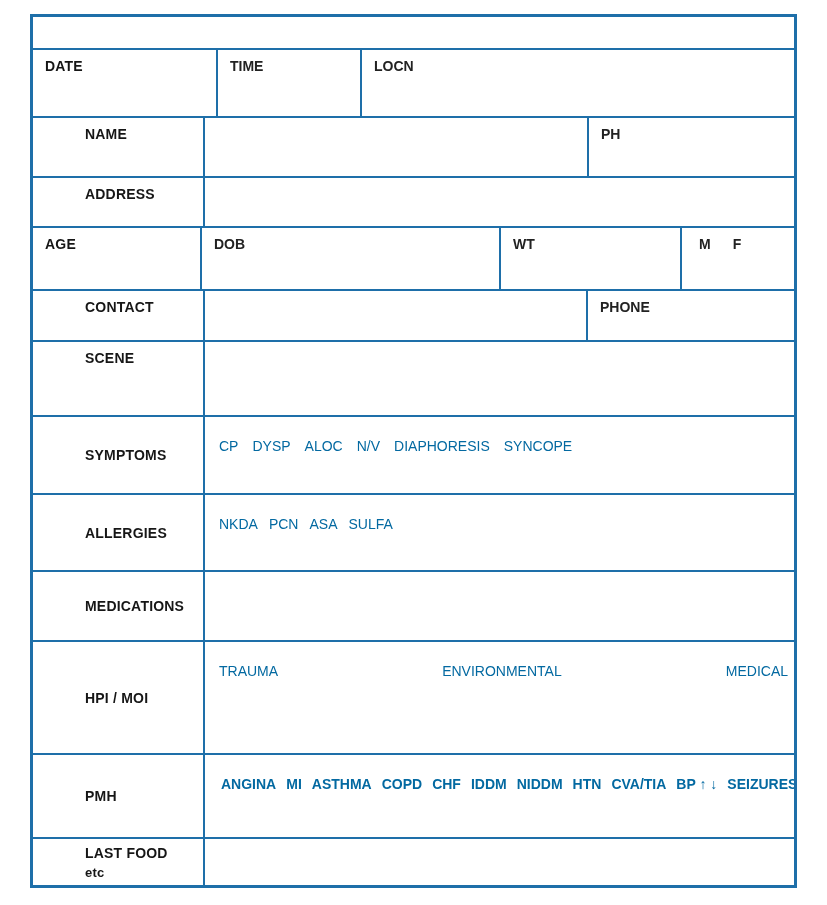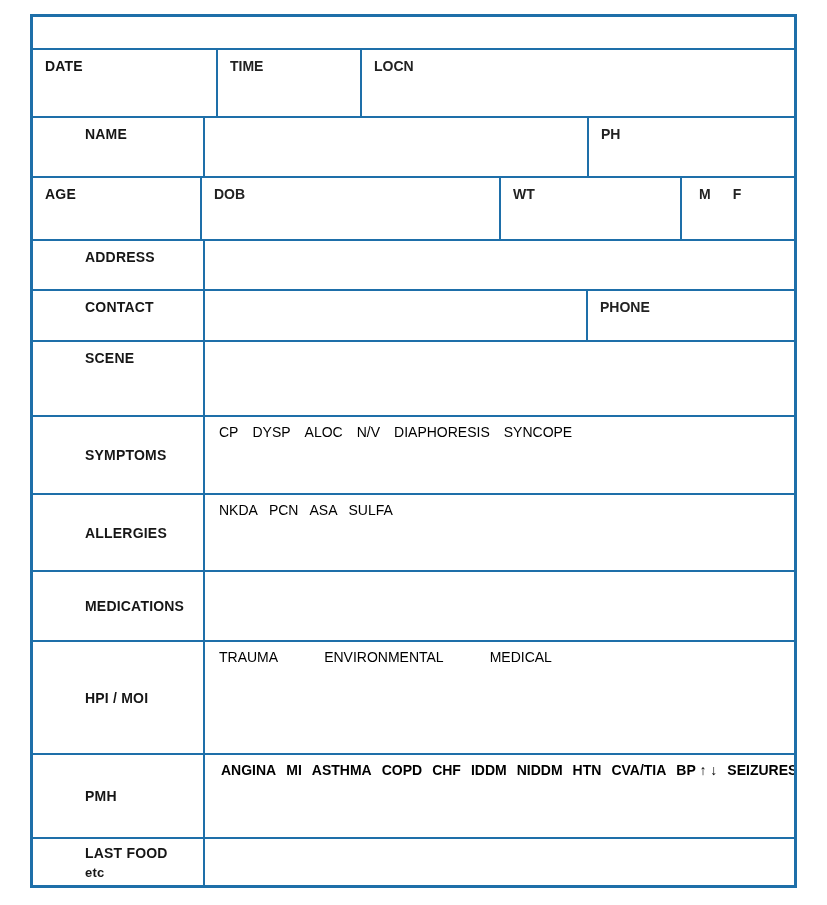--- a/index.html
+++ b/index.html
@@ -29,24 +29,24 @@
     padding:8px 6px 0 12px;
     font-size:14px;
     overflow:hidden;
     white-space:nowrap;
   }
   .cell + .cell{border-left:2px solid var(--bd);}
   .cell.grow{flex:1 1 auto;}
   .lbl{font-weight:bold;letter-spacing:.2px;}
   .sub{font-weight:bold;color:#222;}
   .vcenter{display:flex;align-items:center;padding-top:0;}
-  .options{display:flex;align-items:flex-start;padding-top:7px;padding-left:14px;color:#000000;}
+  .options{display:flex;align-items:flex-start;padding-top:21px;padding-left:14px;color:#0369a1;}
   .options.symptoms{column-gap:14px;}
   .options.allergies{column-gap:11px;}
-  .options.hpi{column-gap:46px;}
+  .options.hpi{column-gap:46px;justify-content:space-between;}
   .options.pmh{column-gap:10px;padding-left:16px;font-weight:bold;}
   .mf{display:flex;column-gap:22px;padding-left:17px;}
   .lastfood{line-height:1.4;padding-top:5px;white-space:normal;}
   .lastfood .l2{display:block;font-size:13px;}
   
   .r-title{height:31px;}
   .r-date{height:68px;}
   .r-name{height:60px;}
   .r-age{height:63px;}
   .r-address{height:50px;}
@@ -92,41 +92,41 @@
   <div class="row r-name">
     <div class="cell w-label">
       <span class="lbl">NAME</span>
     </div>
     <div class="cell w-nameblank"></div>
     <div class="cell grow">
       <span class="sub">PH</span>
     </div>
   </div>
 
+  <div class="row r-address">
+    <div class="cell w-label">
+      <span class="lbl">ADDRESS</span>
+    </div>
+    <div class="cell grow"></div>
+  </div>
+
   <div class="row r-age">
     <div class="cell w-age">
       <span class="lbl">AGE</span>
     </div>
     <div class="cell w-dob">
       <span class="sub">DOB</span>
     </div>
     <div class="cell w-wt">
       <span class="sub">WT</span>
     </div>
     <div class="cell grow mf">
       <span class="sub">M</span>
       <span class="sub">F</span>
     </div>
-  </div>
-
-  <div class="row r-address">
-    <div class="cell w-label">
-      <span class="lbl">ADDRESS</span>
-    </div>
-    <div class="cell grow"></div>
   </div>
 
   <div class="row r-contact">
     <div class="cell w-label">
       <span class="lbl">CONTACT</span>
     </div>
     <div class="cell w-contactblank"></div>
     <div class="cell grow">
       <span class="sub">PHONE</span>
     </div>

